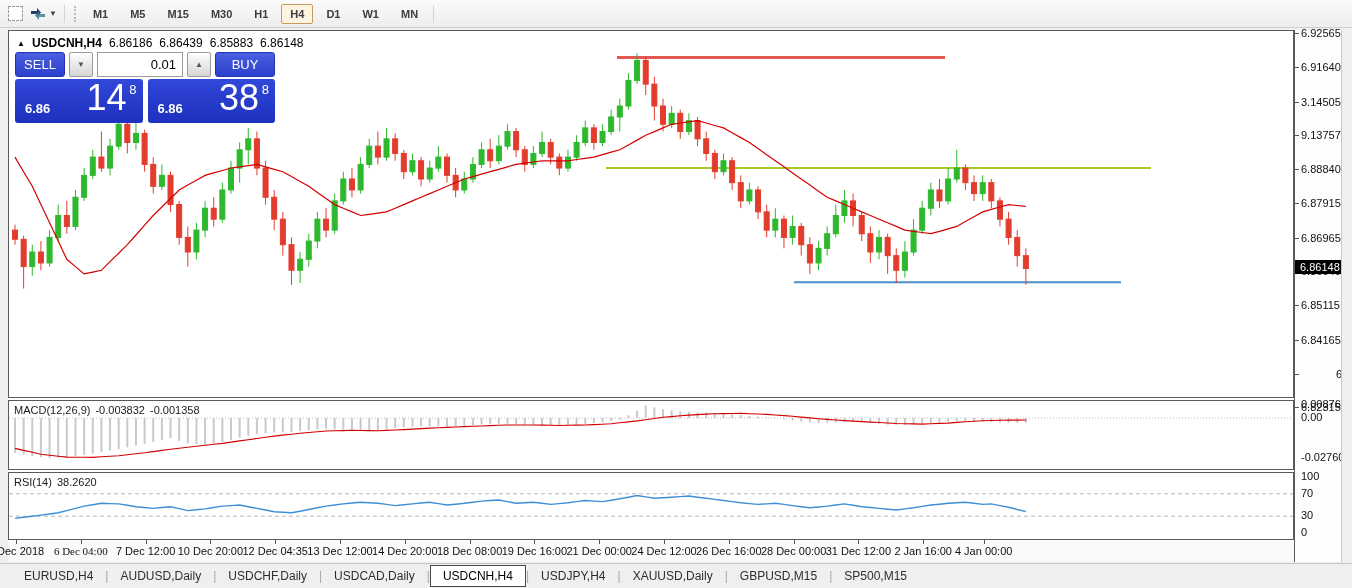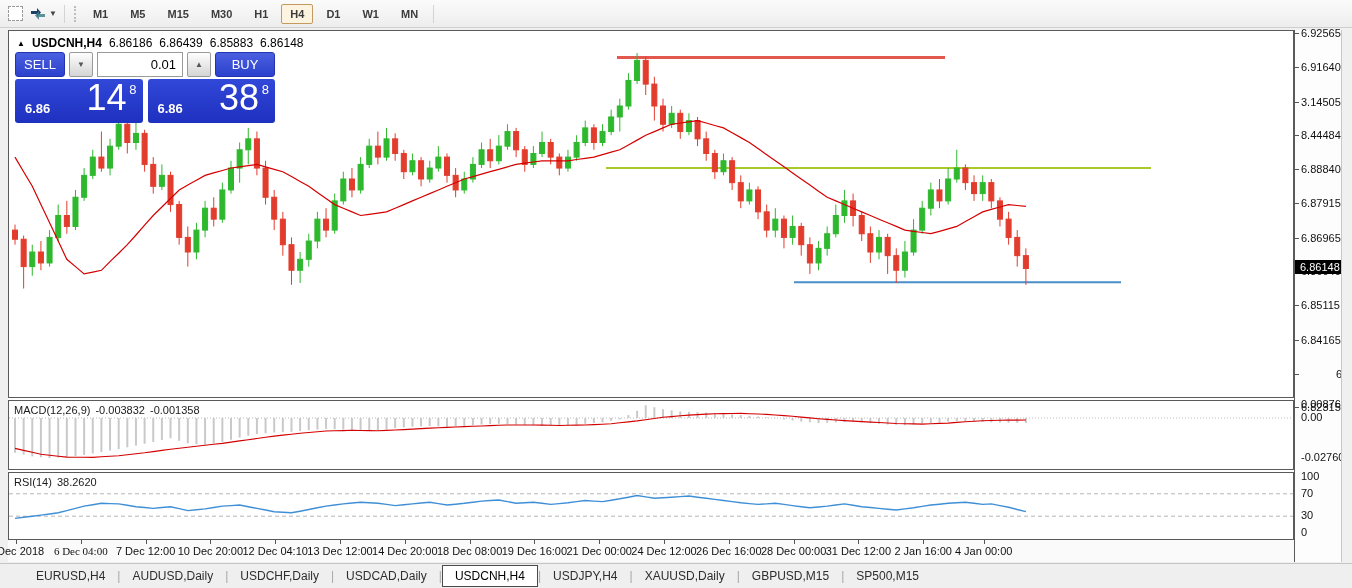--- a/index.html
+++ b/index.html
@@ -53,21 +53,21 @@
     border-radius:2px;color:#555;font-size:8px;display:flex;align-items:center;justify-content:center;}
   #tp-volume{flex:1;background:#fff;border:1px solid #9a9a9a;font-size:13px;color:#000;
     text-align:right;padding:0 6px;line-height:23px;}
   #tp-row2{display:flex;gap:5px;margin-top:2px;height:44px;}
   .quote-box{position:relative;flex:1;background:linear-gradient(#3148d8,#1e30bf);border-radius:3px;color:#fff;}
   .quote-prefix{position:absolute;left:10px;bottom:7px;font-size:13px;font-weight:bold;}
   .quote-big{position:absolute;right:16px;top:-2px;font-size:36px;font-weight:400;}
   .quote-sup{position:absolute;right:6px;top:3px;font-size:13px;}
   
   #tab-bar{position:absolute;left:0;top:563px;width:1352px;height:25px;background:#efefef;
-    border-top:1px solid #c4c4c4;display:flex;align-items:center;padding-left:24px;box-sizing:border-box;}
+    border-top:1px solid #c4c4c4;display:flex;align-items:center;padding-left:12px;box-sizing:border-box;}
   .tab{font-size:12px;color:#2e2e2e;padding:3px 12px;white-space:nowrap;}
   .tab.active{background:#fff;border:1px solid #4a4a4a;color:#000;}
   .tab-sep{color:#a8a8a8;font-size:12px;}
 </style>
 </head>
 <body>
 
 <div id="window">
 
   <div id="toolbar">
@@ -754,21 +754,21 @@
     <div id="time-strip">
         <div class="time-tick" style="left: 8px;"></div>
         <div class="time-label" style="left: 8px;">4 Dec 2018</div>
         <div class="time-tick" style="left: 72.8px;"></div>
         <div class="time-label" style="left: 72.8px; font-family: Liberation Serif, serif;">6 Dec 04:00</div>
         <div class="time-tick" style="left: 137.6px;"></div>
         <div class="time-label" style="left: 137.6px;">7 Dec 12:00</div>
         <div class="time-tick" style="left: 202.4px;"></div>
         <div class="time-label" style="left: 202.4px;">10 Dec 20:00</div>
         <div class="time-tick" style="left: 267.2px;"></div>
-        <div class="time-label" style="left: 267.2px;">12 Dec 04:10</div>
+        <div class="time-label" style="left: 267.2px;">12 Dec 04:35</div>
         <div class="time-tick" style="left: 332px;"></div>
         <div class="time-label" style="left: 332px;">13 Dec 12:00</div>
         <div class="time-tick" style="left: 396.8px;"></div>
         <div class="time-label" style="left: 396.8px;">14 Dec 20:00</div>
         <div class="time-tick" style="left: 461.6px;"></div>
         <div class="time-label" style="left: 461.6px;">18 Dec 08:00</div>
         <div class="time-tick" style="left: 526.4px;"></div>
         <div class="time-label" style="left: 526.4px;">19 Dec 16:00</div>
         <div class="time-tick" style="left: 591.2px;"></div>
         <div class="time-label" style="left: 591.2px;">21 Dec 00:00</div>
@@ -788,21 +788,21 @@
   </div>
 
   <div id="price-axis">
       <div class="axis-tick" style="top: 3.2775px;"></div>
       <div class="axis-label" style="top: 3.2775px;">6.92565</div>
       <div class="axis-tick" style="top: 37.04px;"></div>
       <div class="axis-label" style="top: 37.04px;">6.91640</div>
       <div class="axis-tick" style="top: 71.715px;"></div>
       <div class="axis-label" style="top: 71.715px;">3.14505</div>
       <div class="axis-tick" style="top: 105.478px;"></div>
-      <div class="axis-label" style="top: 105.478px;">8.44484</div>
+      <div class="axis-label" style="top: 105.478px;">9.13757</div>
       <div class="axis-tick" style="top: 139.24px;"></div>
       <div class="axis-label" style="top: 139.24px;">6.88840</div>
       <div class="axis-tick" style="top: 173.002px;"></div>
       <div class="axis-label" style="top: 173.002px;">6.87915</div>
       <div class="axis-tick" style="top: 207.678px;"></div>
       <div class="axis-label" style="top: 207.678px;">6.86965</div>
       <div class="axis-tick" style="top: 241.44px;"></div>
       <div class="axis-label" style="top: 241.44px;">6.86040</div>
       <div class="axis-tick" style="top: 275.202px;"></div>
       <div class="axis-label" style="top: 275.202px;">6.85115</div>

